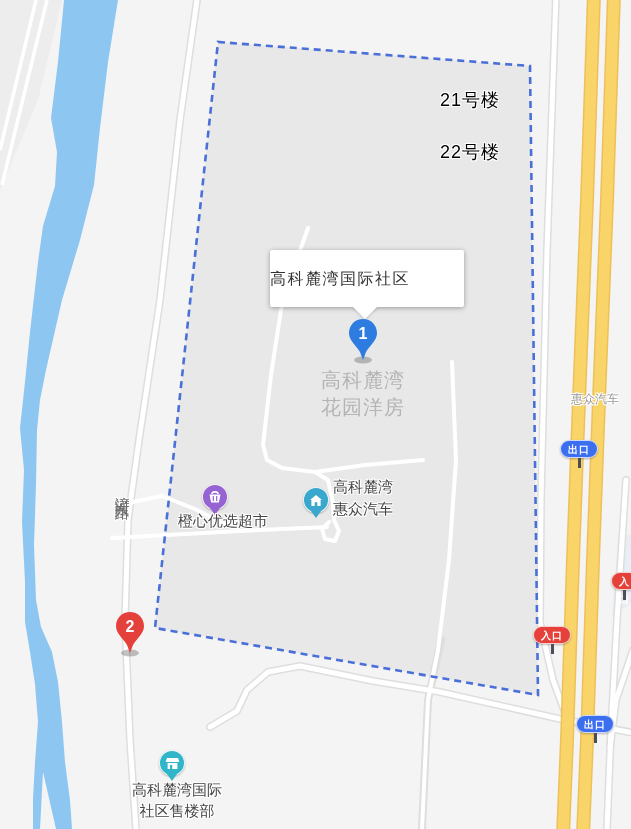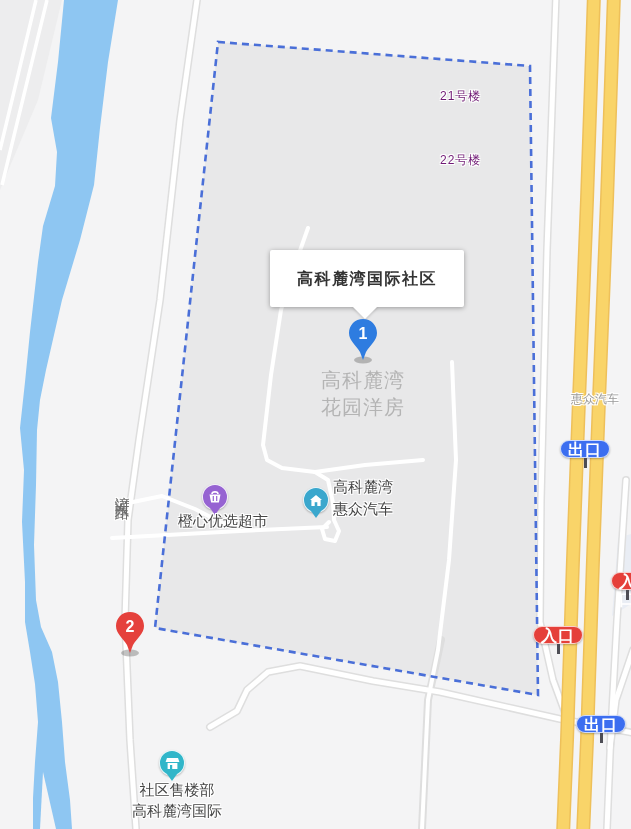--- a/index.html
+++ b/index.html
@@ -7,34 +7,34 @@
     position:relative;width:631px;height:829px;overflow:hidden;
     background:#f4f4f5;
     font-family:"Liberation Sans","DejaVu Sans",sans-serif;
     -webkit-font-smoothing:antialiased;
   }
   #map svg.base{position:absolute;left:0;top:0;}
   .lbl{position:absolute;white-space:nowrap;}
   .halo{
     text-shadow:-1px -1px 0 #fff,1px -1px 0 #fff,-1px 1px 0 #fff,1px 1px 0 #fff,0 1px 0 #fff,0 -1px 0 #fff;
   }
-  .bldg{font-size:12px;color:#701a75;letter-spacing:1px;}
+  .bldg{font-size:18px;color:#000000;letter-spacing:1px;}
   .biz{font-size:12px;color:#9a9a9a;}
   .area-label{
     width:104px;text-align:center;font-size:20px;line-height:27px;
     color:#b4b4b4;letter-spacing:1px;
   }
   .road-label{
     writing-mode:vertical-rl;font-size:15px;color:#6e6e6e;letter-spacing:3px;
   }
   
   .infobox{
     position:absolute;left:270px;top:250px;width:194px;height:57px;
     background:#fff;border-radius:2px;box-shadow:0 1px 5px rgba(0,0,0,.35);
-    text-align:center;line-height:57px;font-size:16px;font-weight:bold;
+    text-align:left;line-height:57px;font-size:16px;font-weight:normal;
     color:#333;letter-spacing:1.5px;
   }
   .infobox-pointer{
     position:absolute;left:352px;top:306px;width:0;height:0;
     border-left:13px solid transparent;border-right:13px solid transparent;
     border-top:13px solid #fff;
     filter:drop-shadow(0 2px 1px rgba(0,0,0,.12));
   }
   
   .pin{position:absolute;width:32px;height:46px;}
@@ -47,21 +47,21 @@
     box-shadow:0 1px 2px rgba(0,0,0,.25);
   }
   .poi-tip{
     width:0;height:0;margin:-2px auto 0;
     border:5px solid transparent;border-top:7px solid currentColor;
   }
   .poi-label{font-size:15px;color:#454545;line-height:21px;}
   
   .pill{
     position:absolute;height:18px;line-height:18px;border-radius:9px;
-    padding:0 7px;color:#fff;font-size:16px;font-weight:bold;
+    padding:0 7px;color:#fff;font-size:10px;font-weight:bold;
     letter-spacing:1px;border:1px solid rgba(255,255,255,.75);
     box-sizing:border-box;box-shadow:0 1px 2px rgba(0,0,0,.25);
   }
   .pill-blue{background:var(--c-sign-blue,#3c6ef0);}
   .pill-red{background:var(--c-sign-red,#e5403a);}
   .pill .pole{
     position:absolute;left:50%;top:17px;width:3px;height:10px;
     margin-left:-1.5px;background:#4d4d55;
   }
 </style>
@@ -122,21 +122,21 @@
       <g stroke="var(--c-highway,#f9d469)" stroke-width="11">
         <path d="M594,-6 L587,200 L579,400 L573,560 L567,740 L563,835"></path>
         <path d="M614,-6 L607,200 L599,400 L593,560 L587,740 L583,835"></path>
       </g>
     </g>
 
     <polygon points="218,42 530,66 538,695 155,628" fill="none" stroke="var(--c-boundary,#4a6fd8)" stroke-width="2.6" stroke-dasharray="7 5"></polygon>
   </svg>
 
   <div class="lbl bldg halo" style="left:440px;top:88px">21号楼</div>
-  <div class="lbl bldg halo" style="left:440px;top:152px">22号楼</div>
+  <div class="lbl bldg halo" style="left:440px;top:140px">22号楼</div>
   <div class="lbl biz halo" style="left:571px;top:391px">惠众汽车</div>
   <div class="lbl road-label halo" style="left:112px;top:484px">浐河东路</div>
 
   <div class="lbl area-label" style="left:311px;top:367px">
     <div>高科麓湾</div>
     <div>花园洋房</div>
   </div>
 
   <div class="infobox">
     <span>高科麓湾国际社区</span>
@@ -189,22 +189,22 @@
     <div class="poi-dot">
       <svg width="15" height="13" viewBox="0 0 15 13">
         <path d="M2,1 h11 l1.4,4 h-13.8 Z" fill="#fff"></path>
         <rect x="2.6" y="6" width="9.8" height="6" fill="#fff"></rect>
         <rect x="5" y="8" width="2.2" height="4" fill="currentColor"></rect>
       </svg>
     </div>
     <div class="poi-tip"></div>
   </div>
   <div class="lbl poi-label halo" style="left:122px;top:779px;width:110px;text-align:center">
+    <div>高科麓湾国际</div>
     <div>社区售楼部</div>
-    <div>高科麓湾国际</div>
   </div>
 
   <div class="pill pill-blue" style="left:560px;top:440px">
     <span>出口</span>
     <div class="pole"></div>
   </div>
   <div class="pill pill-red" style="left:611px;top:572px">
     <span>入口</span>
     <div class="pole"></div>
   </div>

